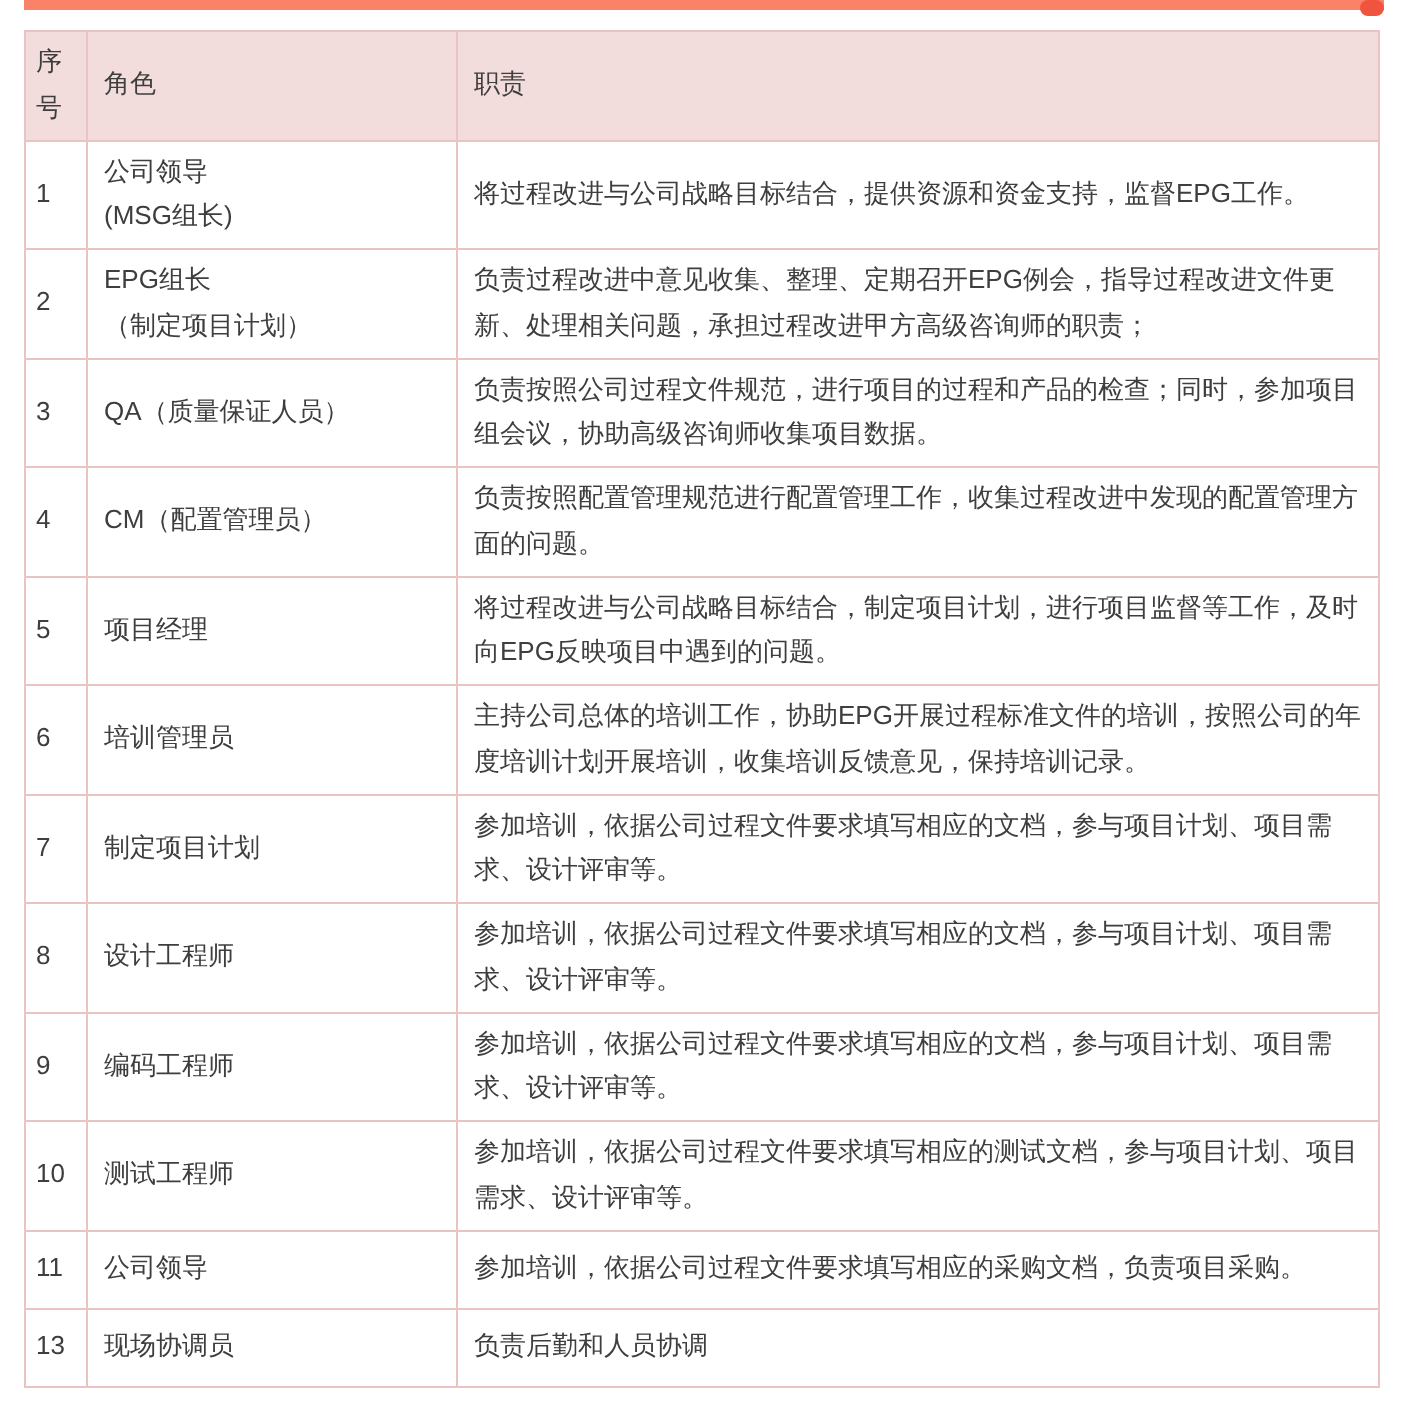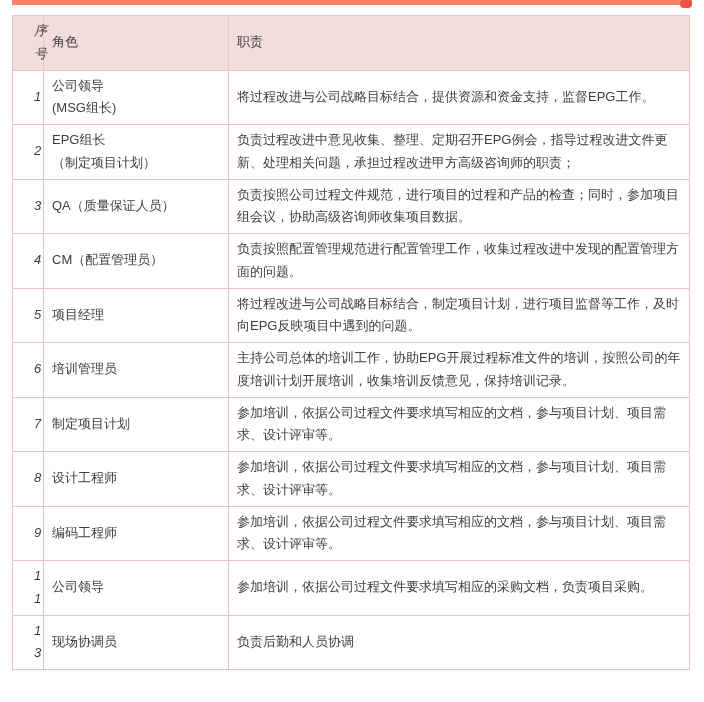--- a/index.html
+++ b/index.html
@@ -53,21 +53,21 @@
     font-weight:normal;
     word-break:break-all;
     white-space:pre-line;
   }
   .roles-table th{
     background:var(--header-bg);
     height:28px;
   }
   .roles-table td{ height:30px; }
   .roles-table th:first-child,
-  .roles-table td:first-child{ padding-left:21px;font-style:italic; }
+  .roles-table td:first-child{ padding-left:5px; }
   col.c-num{ width:31px; }
   col.c-role{ width:185px; }
 </style>
 </head>
 <body>
 
 <div class="page">
 
   <div class="top-bar">
     <div class="thumb"></div>
@@ -128,20 +128,25 @@
           <td>8</td>
           <td>设计工程师</td>
           <td>参加培训，依据公司过程文件要求填写相应的文档，参与项目计划、项目需求、设计评审等。</td>
         </tr>
         <tr>
           <td>9</td>
           <td>编码工程师</td>
           <td>参加培训，依据公司过程文件要求填写相应的文档，参与项目计划、项目需求、设计评审等。</td>
         </tr>
         <tr>
+          <td>10</td>
+          <td>测试工程师</td>
+          <td>参加培训，依据公司过程文件要求填写相应的测试文档，参与项目计划、项目需求、设计评审等。</td>
+        </tr>
+        <tr>
           <td>11</td>
           <td>公司领导</td>
           <td>参加培训，依据公司过程文件要求填写相应的采购文档，负责项目采购。</td>
         </tr>
         <tr>
           <td>13</td>
           <td>现场协调员</td>
           <td>负责后勤和人员协调</td>
         </tr>
       </tbody>

